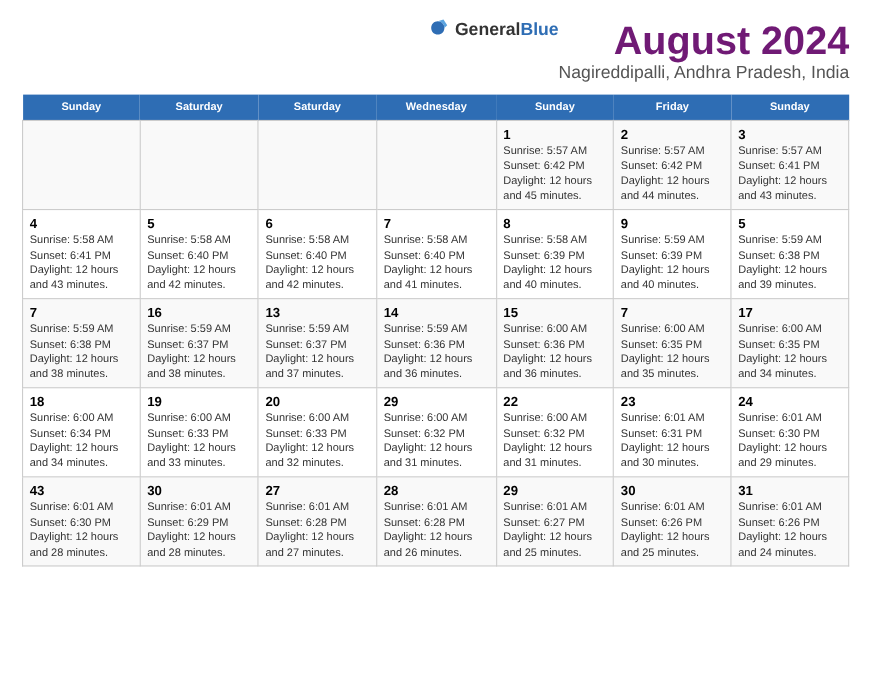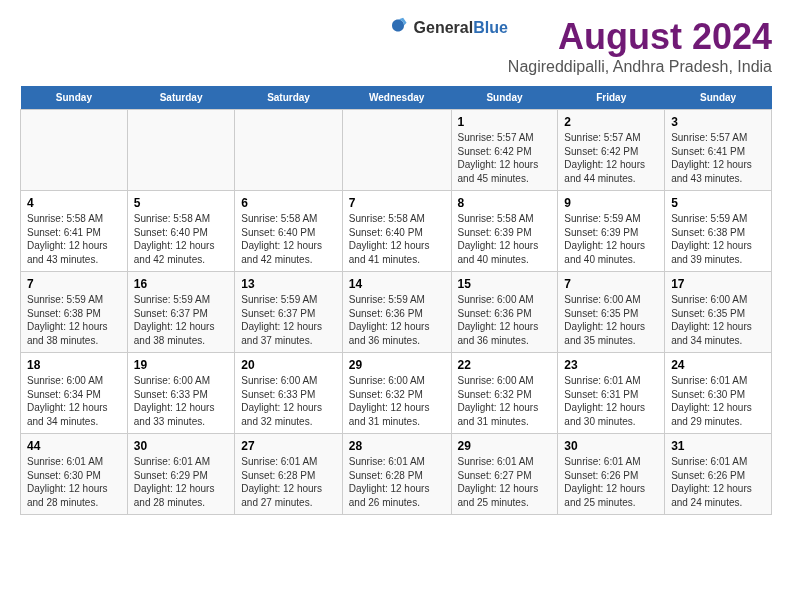--- a/index.html
+++ b/index.html
@@ -294,21 +294,21 @@
         <td>
           <div class="day-number">24</div>
           <div class="day-info" style="white-space: pre-line;">Sunrise: 6:01 AM
 Sunset: 6:30 PM
 Daylight: 12 hours
 and 29 minutes.</div>
         </td>
       </tr>
       <tr>
         <td>
-          <div class="day-number">44</div>
+          <div class="day-number">43</div>
           <div class="day-info" style="white-space: pre-line;">Sunrise: 6:01 AM
 Sunset: 6:30 PM
 Daylight: 12 hours
 and 28 minutes.</div>
         </td>
         <td>
           <div class="day-number">30</div>
           <div class="day-info" style="white-space: pre-line;">Sunrise: 6:01 AM
 Sunset: 6:29 PM
 Daylight: 12 hours

